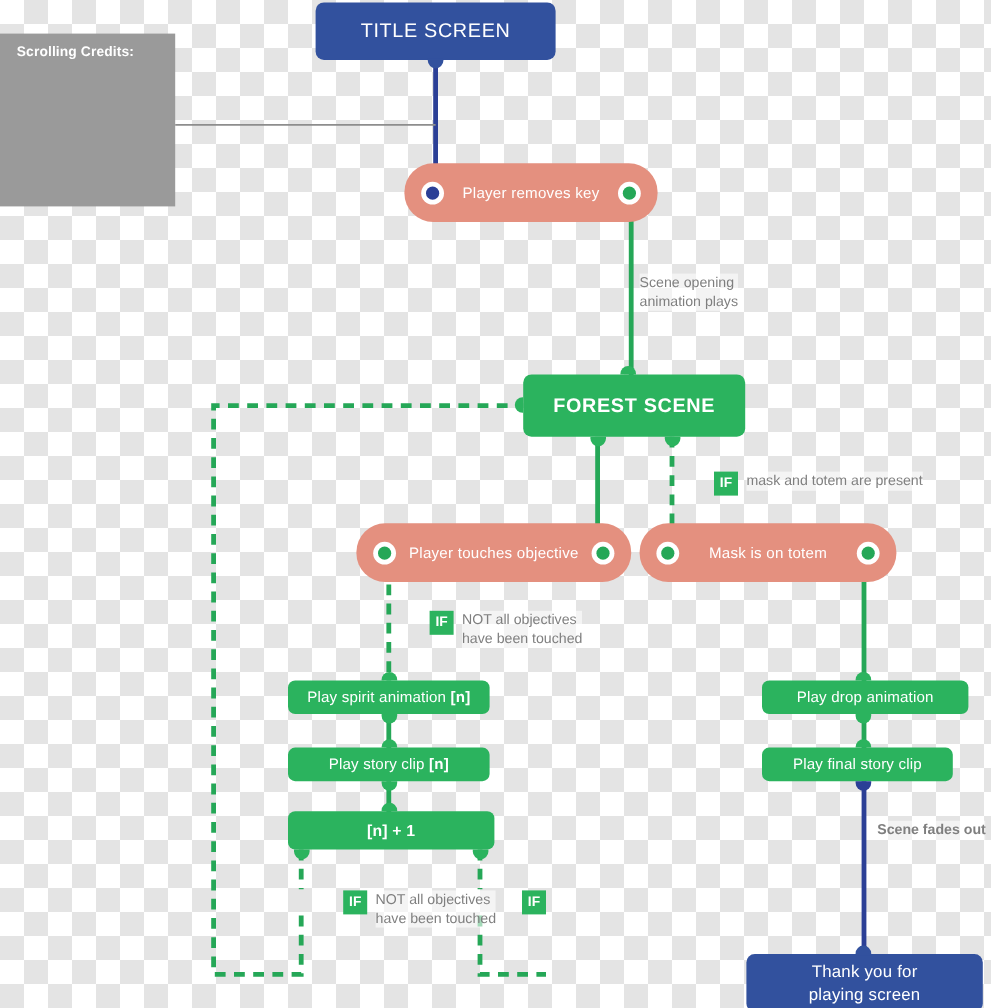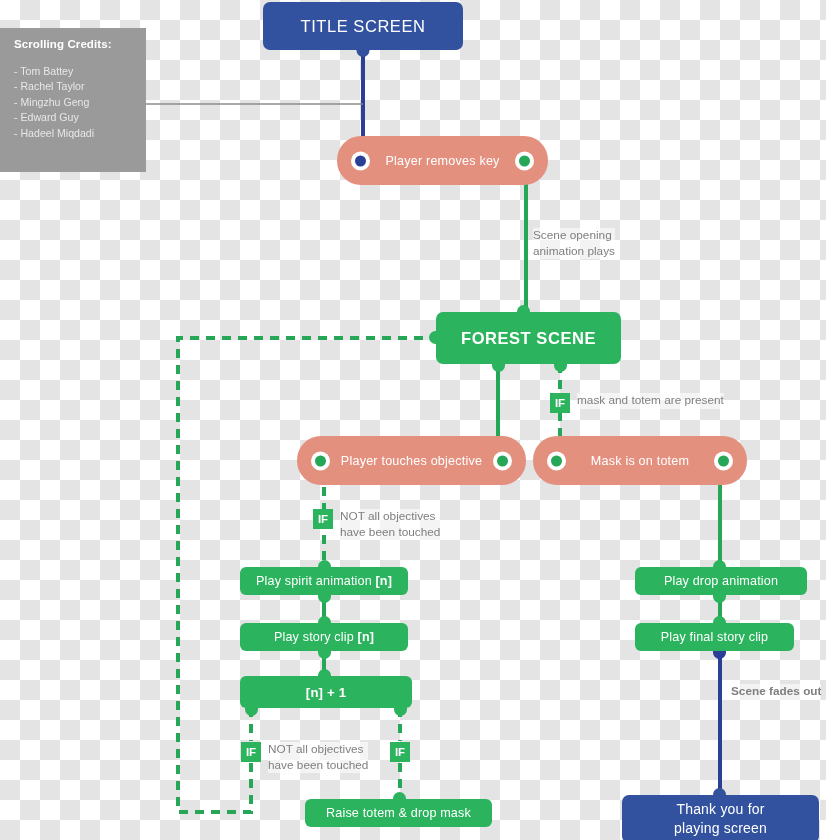--- a/index.html
+++ b/index.html
@@ -60,21 +60,21 @@
   .port.green i { background:#25a757; }
   .port.blue  i { background:#2b3f96; }
 
   
   .nub { position:absolute; background:#2bb35e; }
   .nub.top  { width:13px; height:7px; border-radius:0 0 7px 7px; }
   .nub.bot  { width:13px; height:8px; border-radius:0 0 7px 7px; }
   .nub.left { width:7px; height:13px; border-radius:7px 0 0 7px; }
 
   
-  .cond { position:absolute; display:flex; align-items:flex-start; }
+  .cond { position:absolute; display:flex; align-items:flex-start;margin-left:45px; }
   .cond .if-badge {
     width:20px; height:20px; background:#2bb35e; color:#ffffff;
     font-weight:bold; font-size:11.5px; display:flex;
     align-items:center; justify-content:center; flex:0 0 auto;
   }
   .cond .cond-text {
     margin-left:7px; color:#7f7f7f; font-size:11.8px; line-height:15.5px;
     background:rgba(255,255,255,.58); white-space:pre-line;
   }
 
@@ -113,27 +113,20 @@
     <path d="M400,763 L400,812 L455,812" stroke="#25a757" stroke-width="4" fill="none" stroke-dasharray="9 7"></path>
 
     <path d="M720,471 L720,570" stroke="#25a757" stroke-width="4" fill="none"></path>
     <path d="M720,595 L720,625" stroke="#25a757" stroke-width="4" fill="none"></path>
 
     <path d="M720,651 L720,795" stroke="#2b3f96" stroke-width="4" fill="none"></path>
   </svg>
 
   <div class="credits">
     <div class="credits-title">Scrolling Credits:</div>
-    <ul class="credits-list">
-      <li>- Tom Battey</li>
-      <li>- Rachel Taylor</li>
-      <li>- Mingzhu Geng</li>
-      <li>- Edward Guy</li>
-      <li>- Hadeel Miqdadi</li>
-    </ul>
   </div>
 
   <div class="node screen" style="left:263px; top:2px; width:200px; height:48px;">
     <span class="node-label">TITLE SCREEN</span>
     <div style="position:absolute;left:50%;bottom:-7px;transform:translateX(-50%);
                 width:13px;height:8px;background:#32519e;border-radius:0 0 7px 7px;"></div>
   </div>
 
   <div class="node event" style="left:337px; top:136px; width:211px; height:49px;">
     <span class="node-label">Player removes key</span>
@@ -209,24 +202,20 @@
   <div class="cond" style="left:241px; top:742px;">
     <span class="if-badge">IF</span>
     <span class="cond-text">NOT all objectives
 have been touched</span>
   </div>
 
   <div class="cond" style="left:390px; top:742px;">
     <span class="if-badge">IF</span>
   </div>
 
-  <div class="node action" style="left:305px; top:799px; width:187px; height:28px;">
-    <span class="node-label">Raise totem &amp; drop mask</span>
-    <div class="nub top" style="left:88px; top:-7px; border-radius:7px 7px 0 0;"></div>
-  </div>
 
   <div class="node action" style="left:635px; top:567px; width:172px; height:28px;">
     <span class="node-label">Play drop animation</span>
     <div class="nub top" style="left:78px; top:-7px; border-radius:7px 7px 0 0;"></div>
     <div class="nub bot" style="left:78px; bottom:-8px;"></div>
   </div>
 
   <div class="node action" style="left:635px; top:623px; width:159px; height:28px;">
     <span class="node-label">Play final story clip</span>
     <div class="nub top" style="left:78px; top:-7px; border-radius:7px 7px 0 0;"></div>

